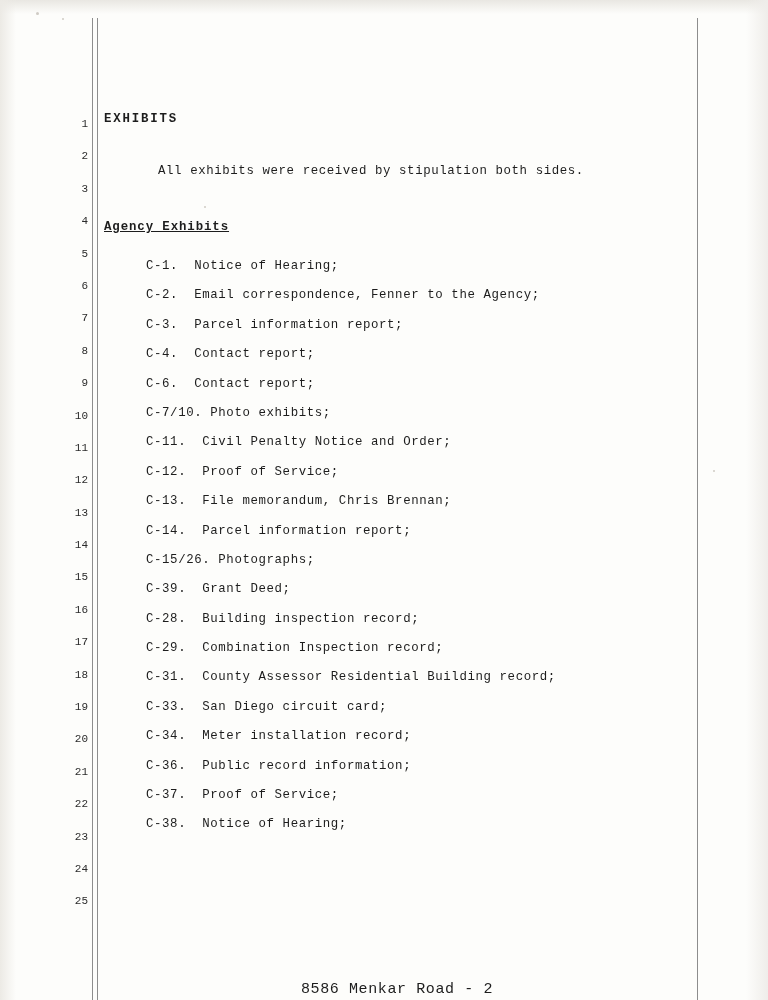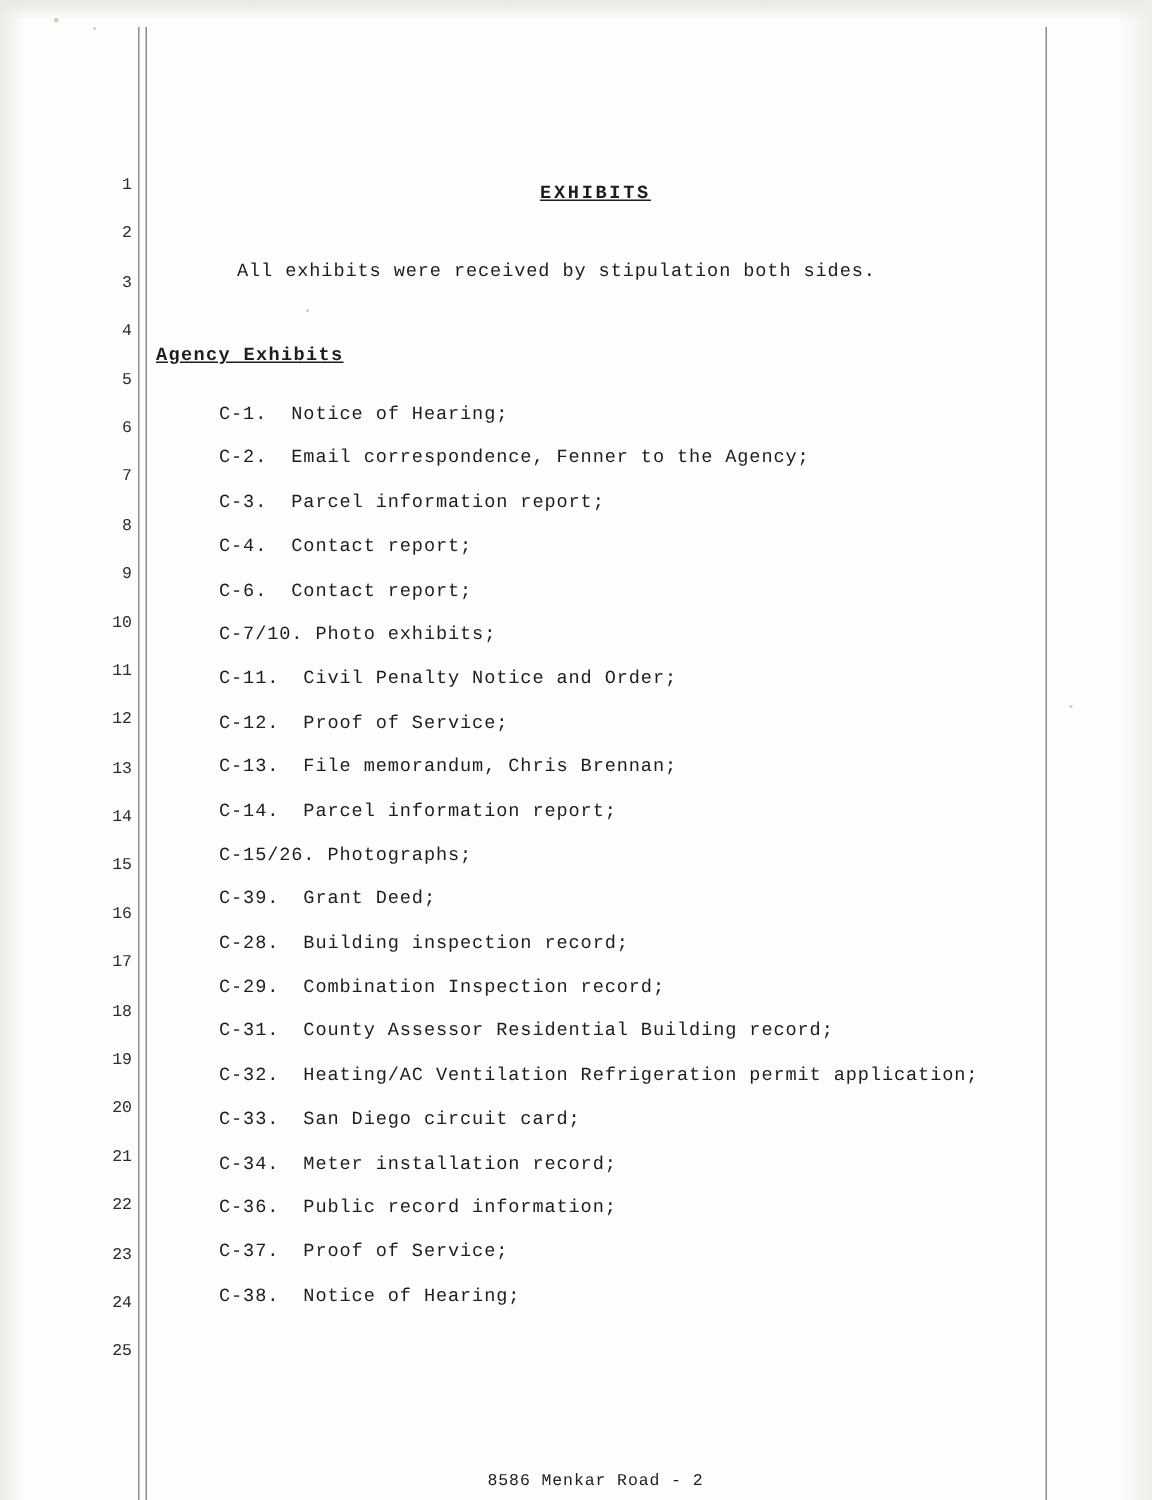--- a/index.html
+++ b/index.html
@@ -75,25 +75,24 @@
   .content {
     position: absolute;
     left: 104px;
     top: 104px;
     width: 586px;
     font-size: 12.4px;
     color: #1d1d1d;
     letter-spacing: 0.6px;
   }
   .doc-title {
-    text-align: center;
-    text-decoration: underline;
+    text-align: left;
     letter-spacing: 1.8px;
     font-weight: bold;
-    margin: 14px 0 0 0;
+    margin: 4px 0 0 0;
     padding-top: 4px;
     height: 40px;
   }
   .para {
     margin: 12px;
     padding: 0;
     height: 44px;
     text-indent: 42px;
   }
   .section-head {
@@ -114,21 +113,21 @@
     line-height: 29.4px;
     padding-left: 42px;
     white-space: pre;
   }
   .footer {
     position: absolute;
     left: 0;
     right: 0;
     bottom: 2px;
     text-align: center;
-    font-size: 11px;
+    font-size: 15px;
     color: #1d1d1d;
     letter-spacing: 0.6px;
   }
   .footer-inner {
     display: inline-block;
     margin-left: 26px;
     overflow: hidden;
     height: 12px;
   }
 </style>
@@ -191,21 +190,20 @@
       <li>C-7/10. Photo exhibits;</li>
       <li>C-11.  Civil Penalty Notice and Order;</li>
       <li>C-12.  Proof of Service;</li>
       <li>C-13.  File memorandum, Chris Brennan;</li>
       <li>C-14.  Parcel information report;</li>
       <li>C-15/26. Photographs;</li>
       <li>C-39.  Grant Deed;</li>
       <li>C-28.  Building inspection record;</li>
       <li>C-29.  Combination Inspection record;</li>
       <li>C-31.  County Assessor Residential Building record;</li>
-      <li>C-32.  Heating/AC Ventilation Refrigeration permit application;</li>
       <li>C-33.  San Diego circuit card;</li>
       <li>C-34.  Meter installation record;</li>
       <li>C-36.  Public record information;</li>
       <li>C-37.  Proof of Service;</li>
       <li>C-38.  Notice of Hearing;</li>
     </ul>
   </div>
 
   <div class="footer">
     <span class="footer-inner">8586 Menkar Road - 2</span>

